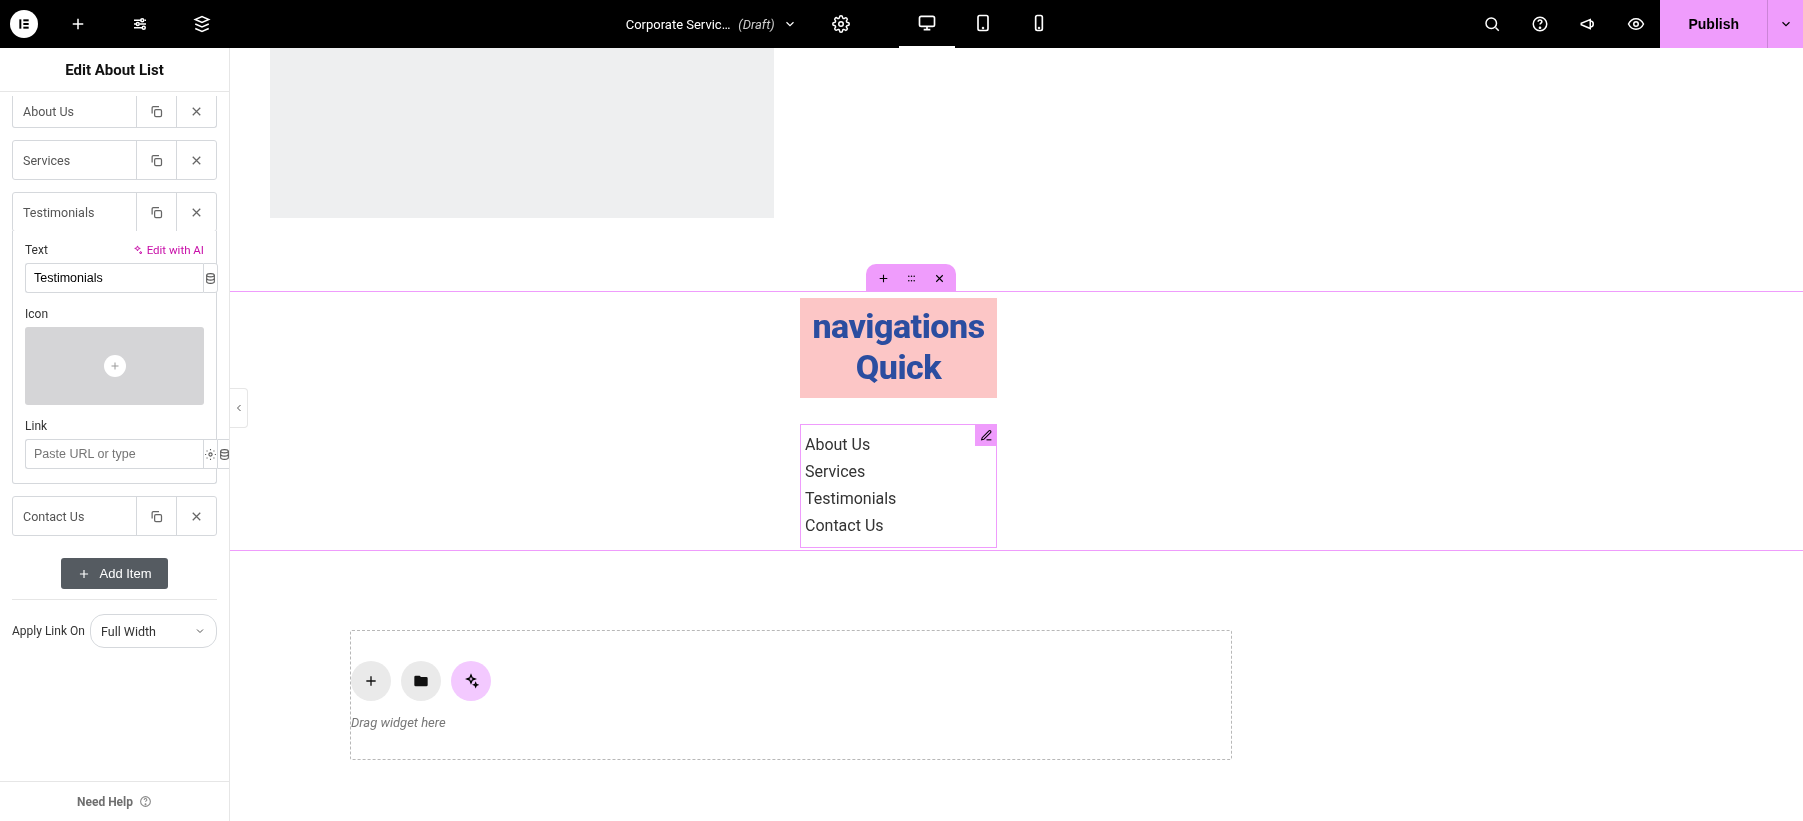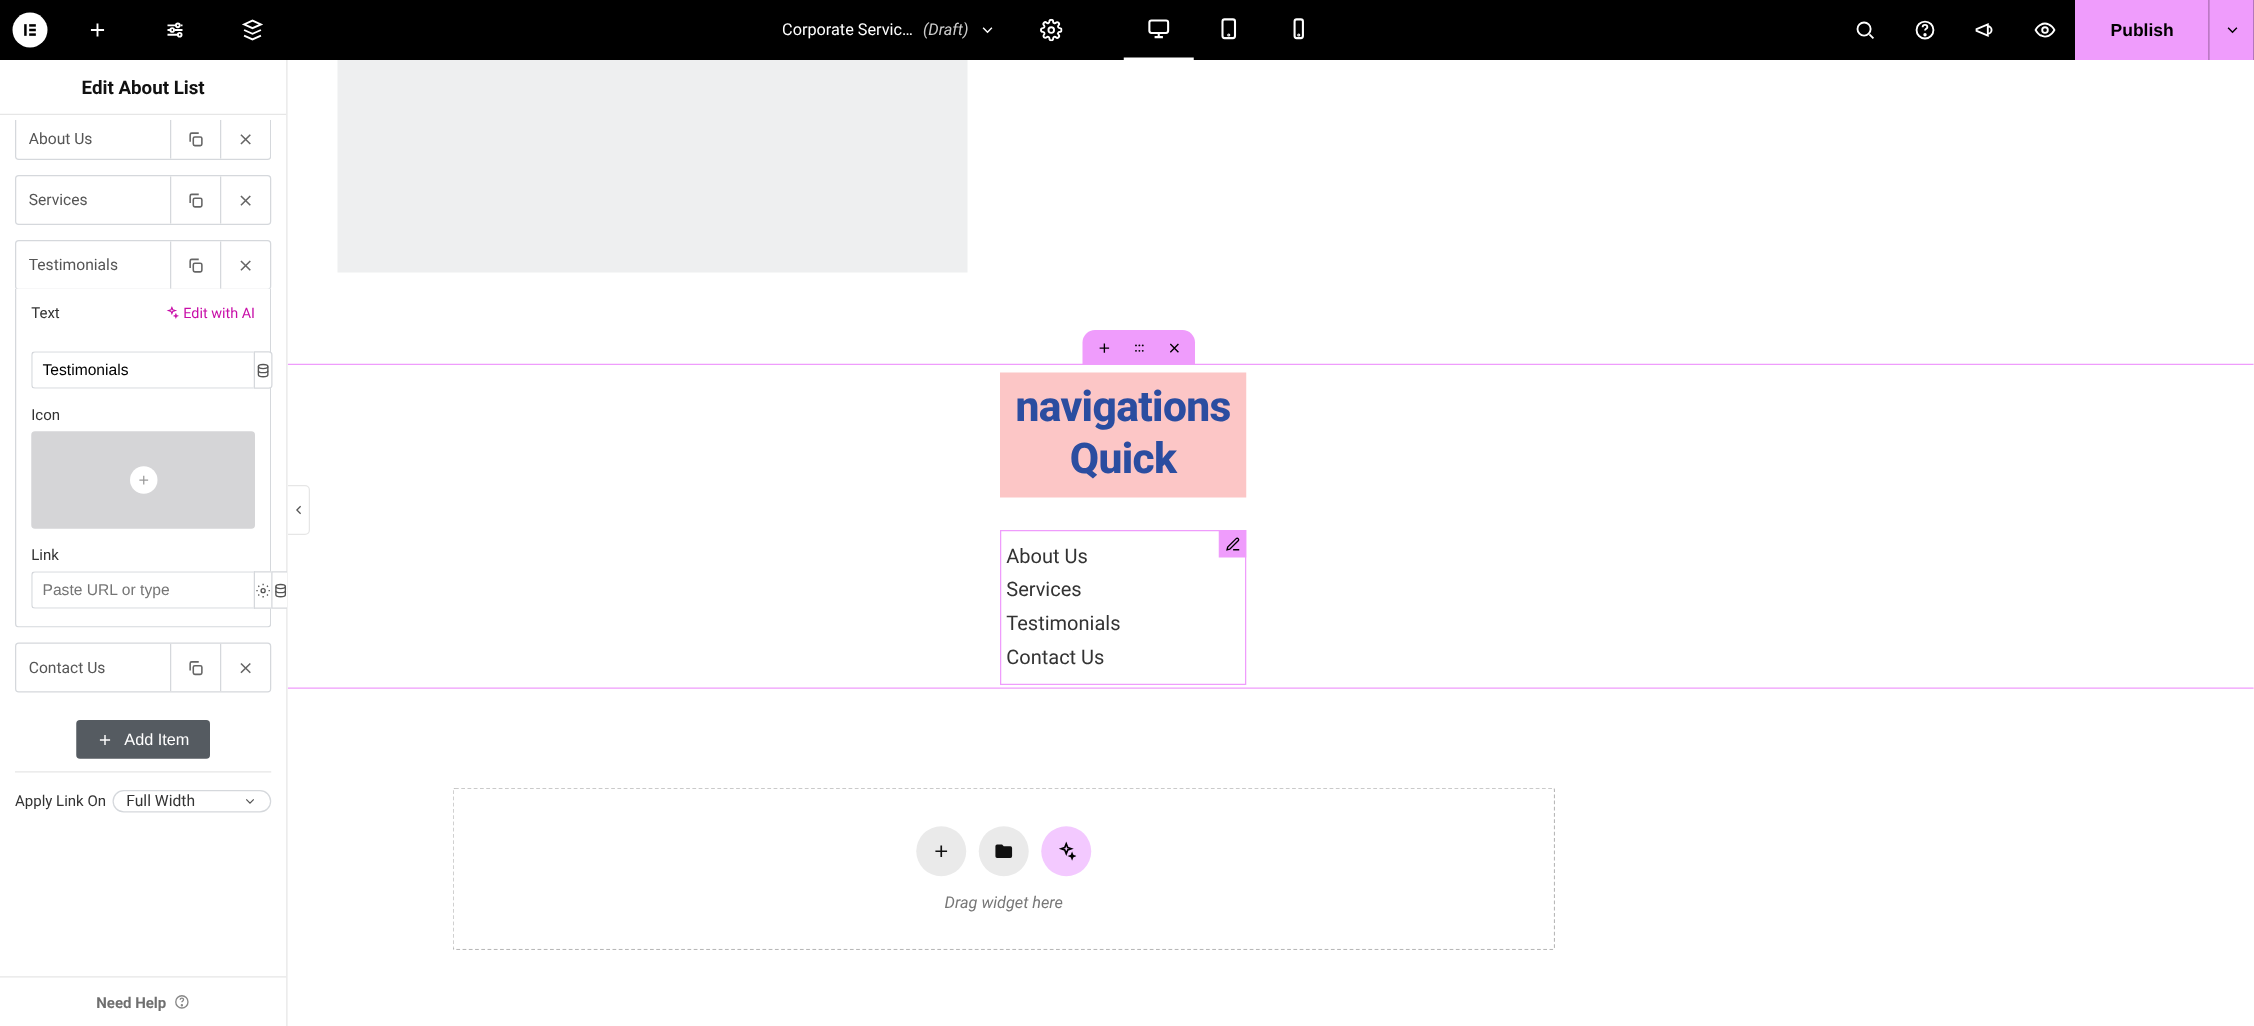--- a/index.html
+++ b/index.html
@@ -76,21 +76,21 @@
   .item-row .cell {
     width:40px; border-left:1px solid var(--border);
     display:flex; align-items:center; justify-content:center; color:#666; cursor:pointer;
   }
   .item-row.first { margin-top:4px; border-top:none; border-top-left-radius:0; border-top-right-radius:0; height:32px; }
 
   .expanded {
     border:1px solid var(--border); border-top:none; border-radius:0 0 3px 3px;
     margin-top:-1px; padding:12px 12px 14px; background:#fff;
   }
-  .field-label-row { display:flex; justify-content:space-between; align-items:center; font-size:12px; color:#333; margin-bottom:24px; }
+  .field-label-row { display:flex; justify-content:space-between; align-items:center; font-size:12px; color:#333; margin-bottom:6px; }
   .ai-link { color:var(--hotpink); font-size:11.5px; display:flex; align-items:center; gap:4px; cursor:pointer; }
   .ai-link svg { width:11px; height:11px; }
   .text-input-row { display:flex; align-items:stretch; height:30px; }
   .text-input {
     flex:1; border:1px solid var(--border); border-right:none; border-radius:3px 0 0 3px;
     padding:0 8px; font-size:12.5px; outline:none;
   }
   .input-adorn {
     width:28px; border:1px solid var(--border); border-radius:0 3px 3px 0;
     display:flex; align-items:center; justify-content:center; color:#555; background:#fff; cursor:pointer;
@@ -112,21 +112,21 @@
 
   .add-item-btn {
     margin:22px auto 10px; display:flex; align-items:center; gap:8px;
     background:#555b61; color:#fff; border:none; border-radius:3px;
     padding:8px 16px; font-size:13px; cursor:pointer;
   }
 
   .sep { height:1px; background:var(--panel-border); margin:8px 0 14px; }
   .apply-row { display:flex; align-items:center; justify-content:space-between; font-size:12px; color:#333; }
   .select {
-    height:18px; border:1px solid var(--border); border-radius:14px; background:#fff;
+    height:34px; border:1px solid var(--border); border-radius:14px; background:#fff;
     display:flex; align-items:center; padding:0 10px; gap:38px; font-size:12.5px; color:#333; cursor:pointer;
   }
 
   
   .collapse-tab {
     position:fixed; left:var(--panel-w); top:calc(var(--topbar-h) + 340px);
     width:18px; height:40px; background:#fff; border:1px solid var(--panel-border); border-left:none;
     border-radius:0 4px 4px 0; display:flex; align-items:center; justify-content:center; cursor:pointer; z-index:40;
   }
 
@@ -175,21 +175,21 @@
   .edit-pill {
     position:absolute; right:-1px; top:-1px; width:22px; height:22px;
     background:var(--pink); display:flex; align-items:center; justify-content:center; cursor:pointer;
   }
   .listbox ul { list-style:none; margin:0; padding:6px 0 8px 0; }
   .listbox li { padding:4px 4px 4px 4px; font-size:16px; color:#333; }
 
   .dropzone {
     position:absolute; left:120px; top:582px; width:882px; height:130px;
     border:1px dashed #b8b8b8; border-radius:2px;
-    display:flex; flex-direction:column; align-items:center; justify-content:center; gap:14px;margin-left:12px;
+    display:flex; flex-direction:column; justify-content:center; gap:14px;
   }
   .dz-btns { display:flex; gap:10px; }
   .dz-btn {
     width:40px; height:40px; border-radius:50%; background:#eaeaea;
     display:flex; align-items:center; justify-content:center; cursor:pointer; color:#111;
   }
   .dz-btn.ai { background:#f3c9ff; color:#000; }
   .dz-text { font-style:italic; color:#777; font-size:13px; }
 </style>
 </head>

